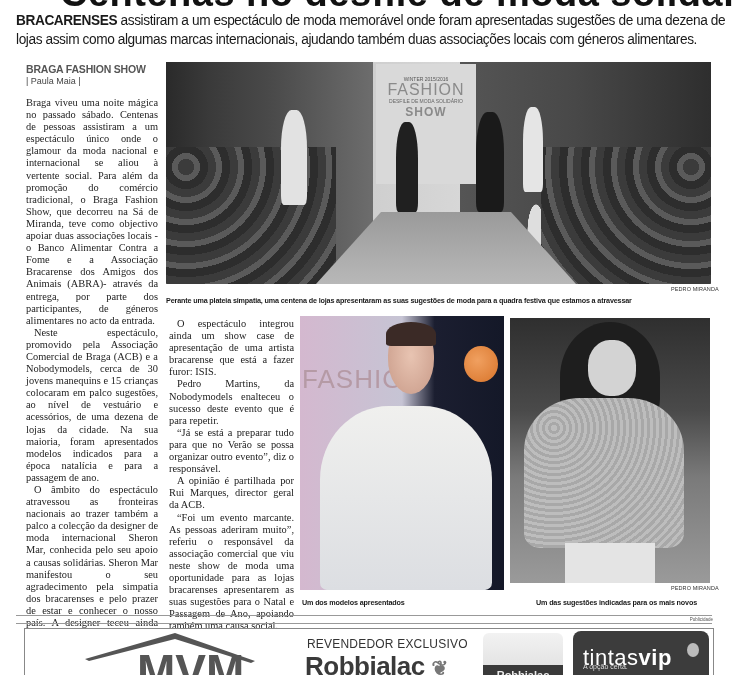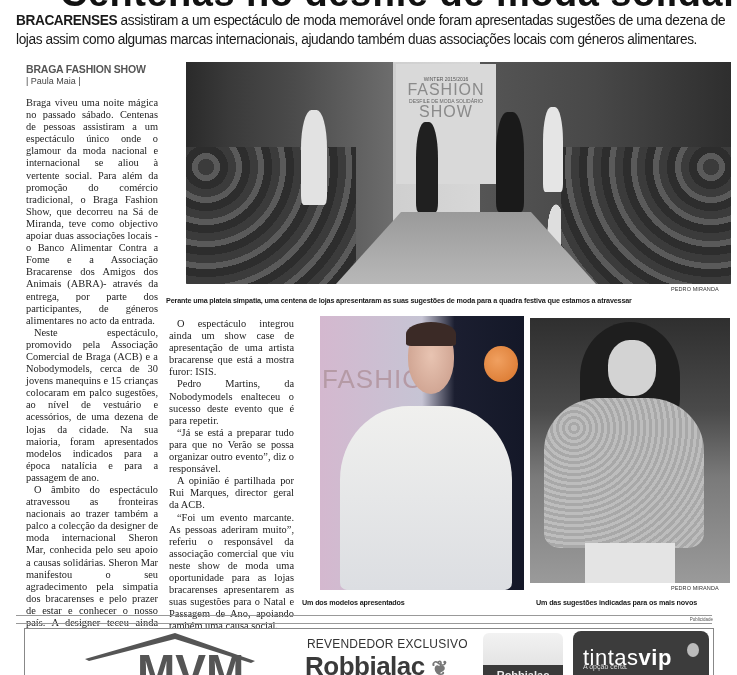--- a/index.html
+++ b/index.html
@@ -31,21 +31,21 @@
 
   .col {
     position: absolute; font-size: 10.4px; line-height: 12.1px; text-align: justify;
     color: #222;
   }
   .col p { text-indent: 8px; }
   .col p.first { text-indent: 0; }
   .col1 { left: 26px; top: 97px; width: 132px; }
   .col2 { left: 169px; top: 318px; width: 125px; }
 
-  .photo { position: absolute; overflow: hidden; margin-left: 20px; }
+  .photo { position: absolute; overflow: hidden; }
   .photo-main {
     left: 166px; top: 62px; width: 545px; height: 222px;
     background:
       radial-gradient(ellipse 18px 20px at 120px 205px, #e8e8e8 60%, transparent 62%),
       radial-gradient(ellipse 28px 60px at 120px 170px, #dcdcdc 60%, transparent 62%),
       radial-gradient(ellipse 18px 50px at 242px 185px, #222 60%, transparent 62%),
       radial-gradient(ellipse 24px 58px at 322px 185px, #1c1c1c 60%, transparent 62%),
       radial-gradient(ellipse 14px 45px at 370px 170px, #dedede 60%, transparent 62%),
       linear-gradient(90deg, #2a2a2a 0%, #3a3a3a 8%, #4b4b4b 20%, #6d6d6d 38%, #cfcfcf 38%, #d7d7d7 54%, #555 54%, #484848 75%, #2e2e2e 100%);
   }
@@ -63,21 +63,21 @@
     background: repeating-radial-gradient(circle at 150px 20px, #3b3b3b 0 8px, #5a5a5a 8px 14px, #2d2d2d 14px 22px);
   }
   .photo-main .backdrop {
     position: absolute; left: 210px; top: 2px; width: 100px; height: 120px;
     background: #d9d9d9; text-align: center;
     font-family: "Liberation Sans", sans-serif; color: #8a8a8a;
   }
   .backdrop .w { font-size: 5px; margin-top: 12px; color: #555; }
   .backdrop .f { font-size: 16px; letter-spacing: 1px; line-height: 16px; }
   .backdrop .s { font-size: 5px; color: #666; }
-  .backdrop .sh { font-size: 16px; letter-spacing: 1px; line-height: 16px; }
+  .backdrop .sh { font-size: 12px; letter-spacing: 1px; line-height: 16px; font-weight: bold; }
   .model { position: absolute; border-radius: 40% 40% 10% 10%; }
   .m1 { left: 115px; top: 48px; width: 26px; height: 95px; background: #e2e2e2; }
   .m2 { left: 230px; top: 60px; width: 22px; height: 90px; background: #202020; }
   .m3 { left: 310px; top: 50px; width: 28px; height: 100px; background: #1a1a1a; }
   .m4 { left: 357px; top: 45px; width: 20px; height: 85px; background: #e5e5e5; }
 
   .credit {
     position: absolute; font-family: "Liberation Sans", sans-serif; font-size: 5.5px;
     color: #333; letter-spacing: 0.1px;
   }
@@ -201,21 +201,21 @@
   </div>
   <div class="model m1"></div>
   <div class="model m2"></div>
   <div class="model m3"></div>
   <div class="model m4"></div>
 </div>
 <div class="credit" style="left:671px; top:286px;">PEDRO MIRANDA</div>
 <div class="caption" style="left:166px; top:296px;">Perante uma plateia simpatia, uma centena de  lojas apresentaram as suas sugestões de moda para a quadra festiva que estamos a atravessar</div>
 
 <div class="col col2">
-  <p>O espectáculo integrou ainda um show case de apresentação de uma artista bracarense que está a mostra furor: ISIS.</p>
+  <p>O espectáculo integrou ainda um show case de apresentação de uma artista bracarense que está a fazer furor: ISIS.</p>
   <p>Pedro Martins, da Nobodymodels enalteceu o sucesso deste evento que é para repetir.</p>
   <p>“Já se está a preparar tudo para que no Verão se possa organizar outro evento”, diz o responsável.</p>
   <p>A opinião é partilhada por Rui Marques, director geral da ACB.</p>
   <p>“Foi um evento marcante. As pessoas aderiram muito”, referiu o responsável da associação comercial que viu neste show de moda uma oportunidade para as lojas bracarenses apresentarem as suas sugestões para o Natal e Passagem de Ano, apoiando também uma causa social.</p>
   <p>Tal como Pedro Miranda, Rui Marques mostra o seu apoio na realização de outros eventos similares como forma de promover o comércio tradicional.</p>
 </div>
 
 <div class="photo photo-model">
   <div class="text-bg">FASHION</div>
   <div class="orb"></div>

